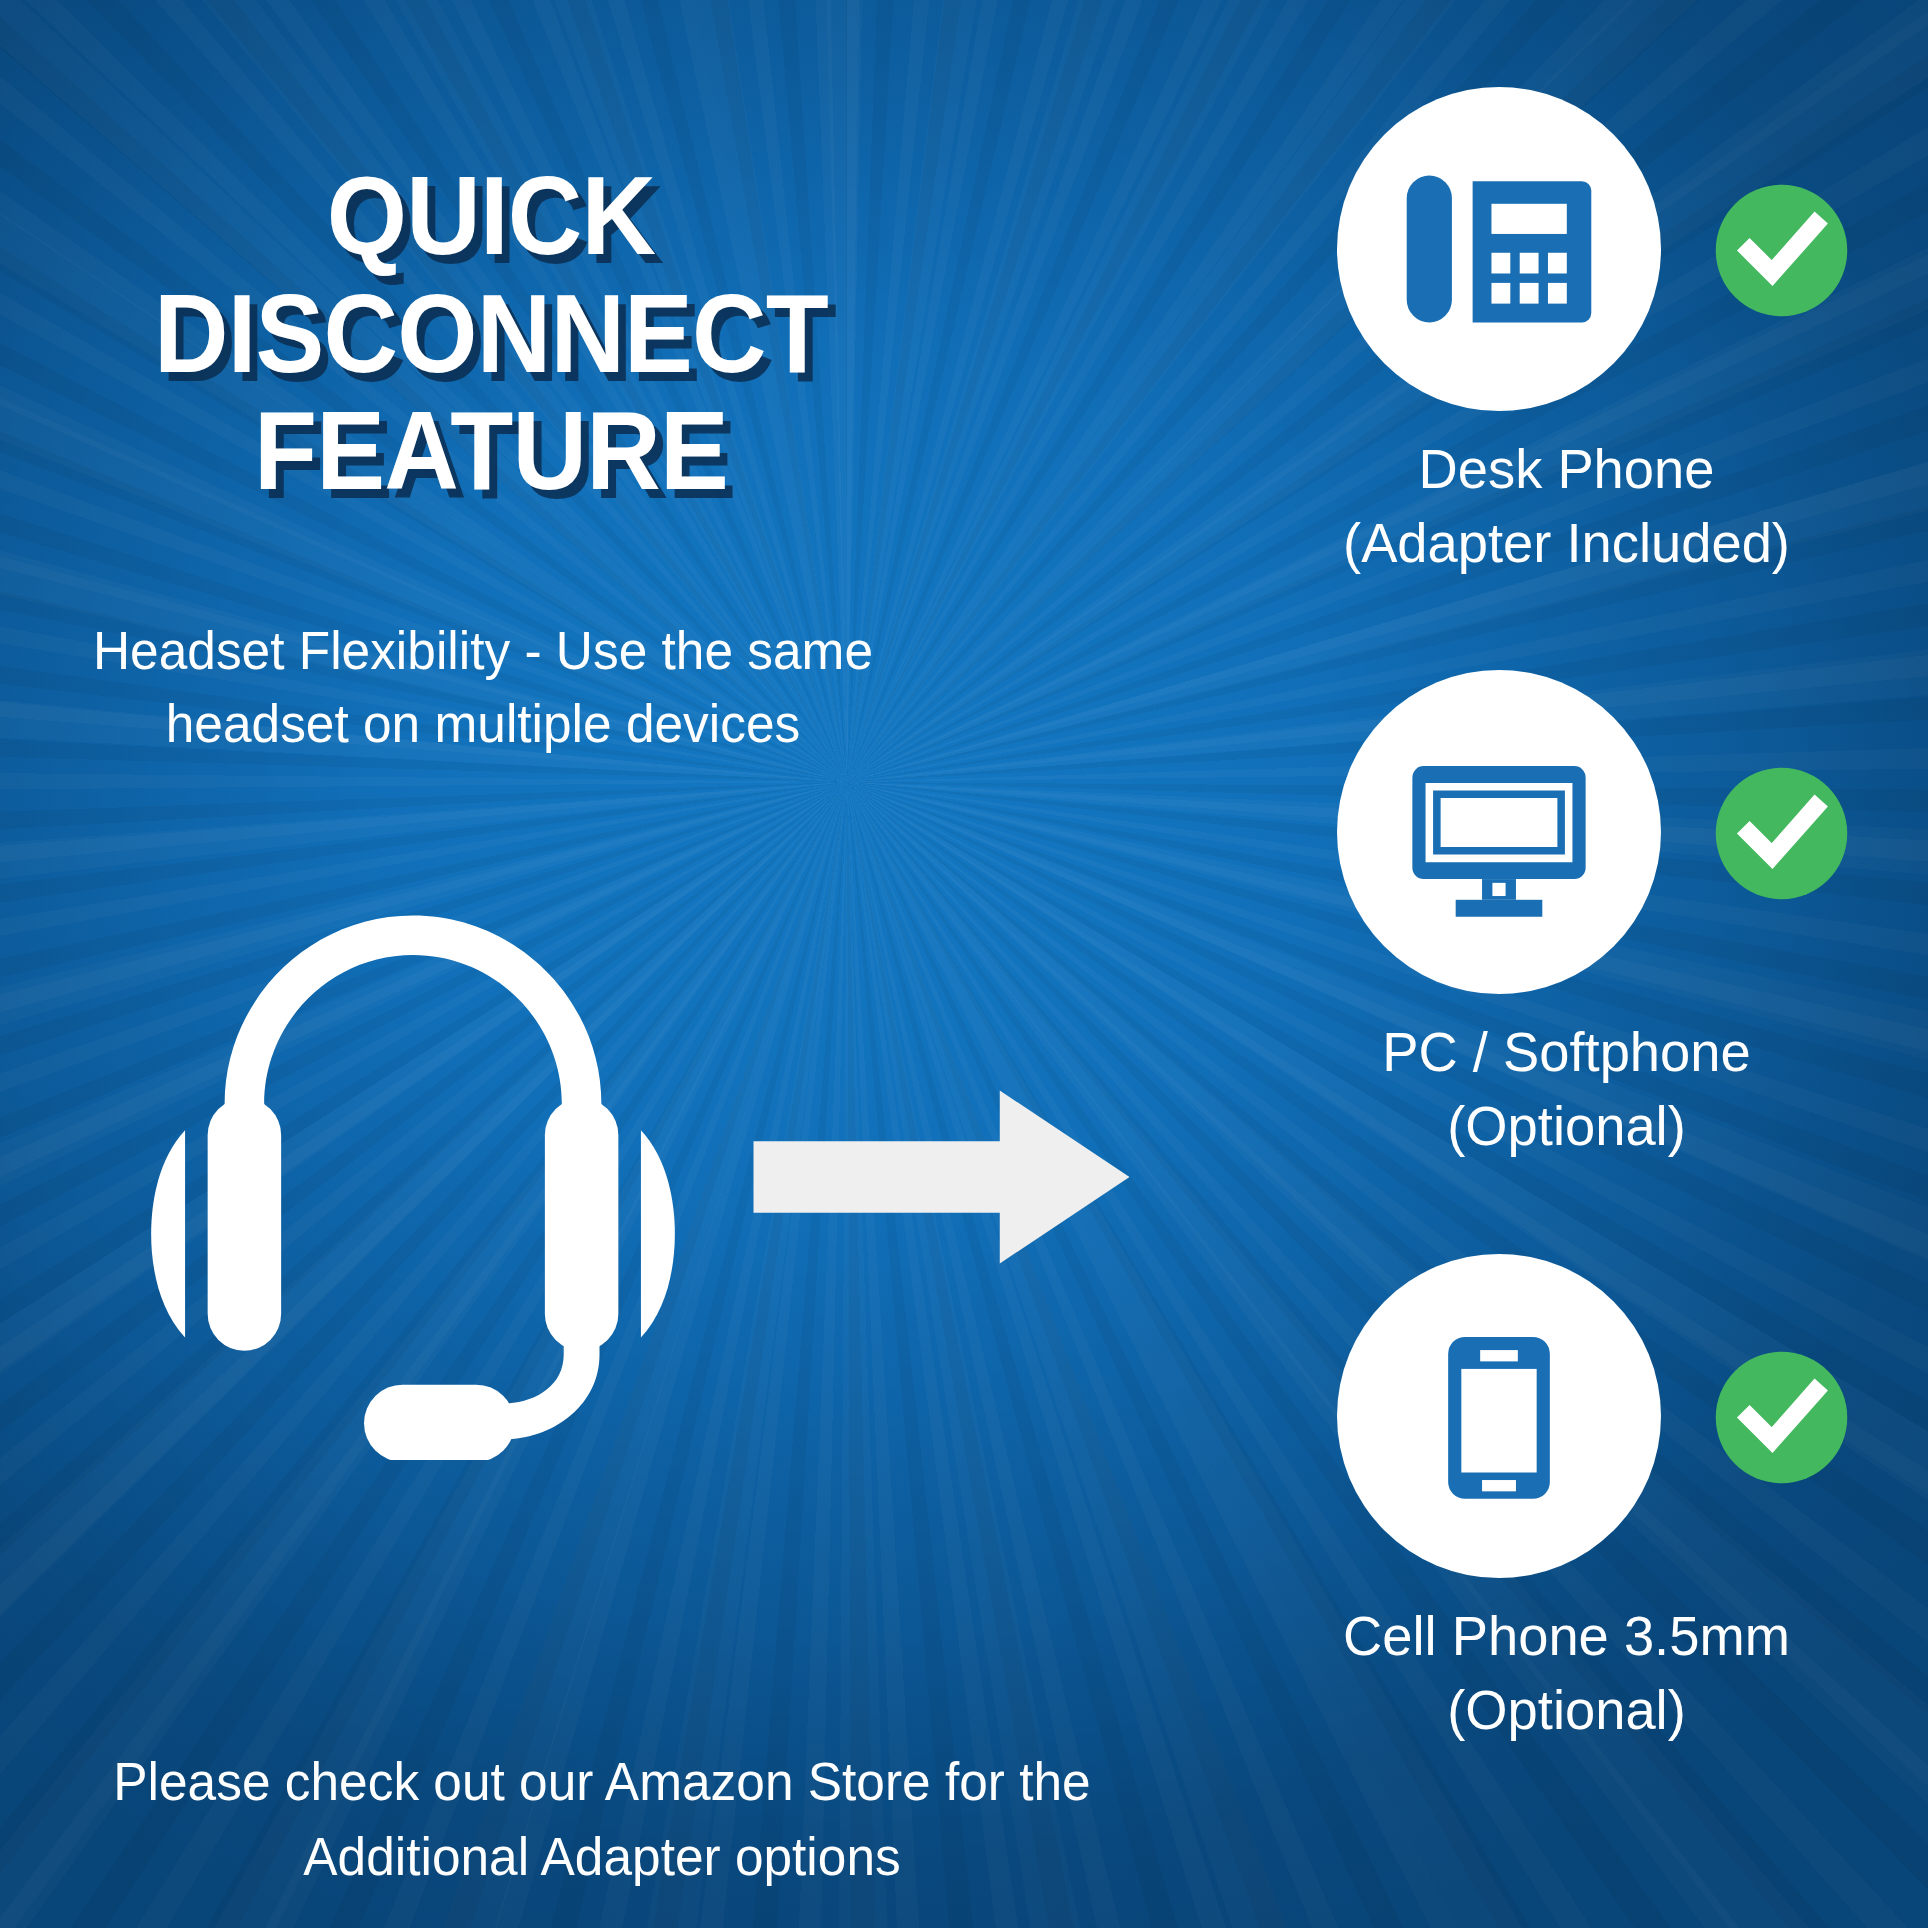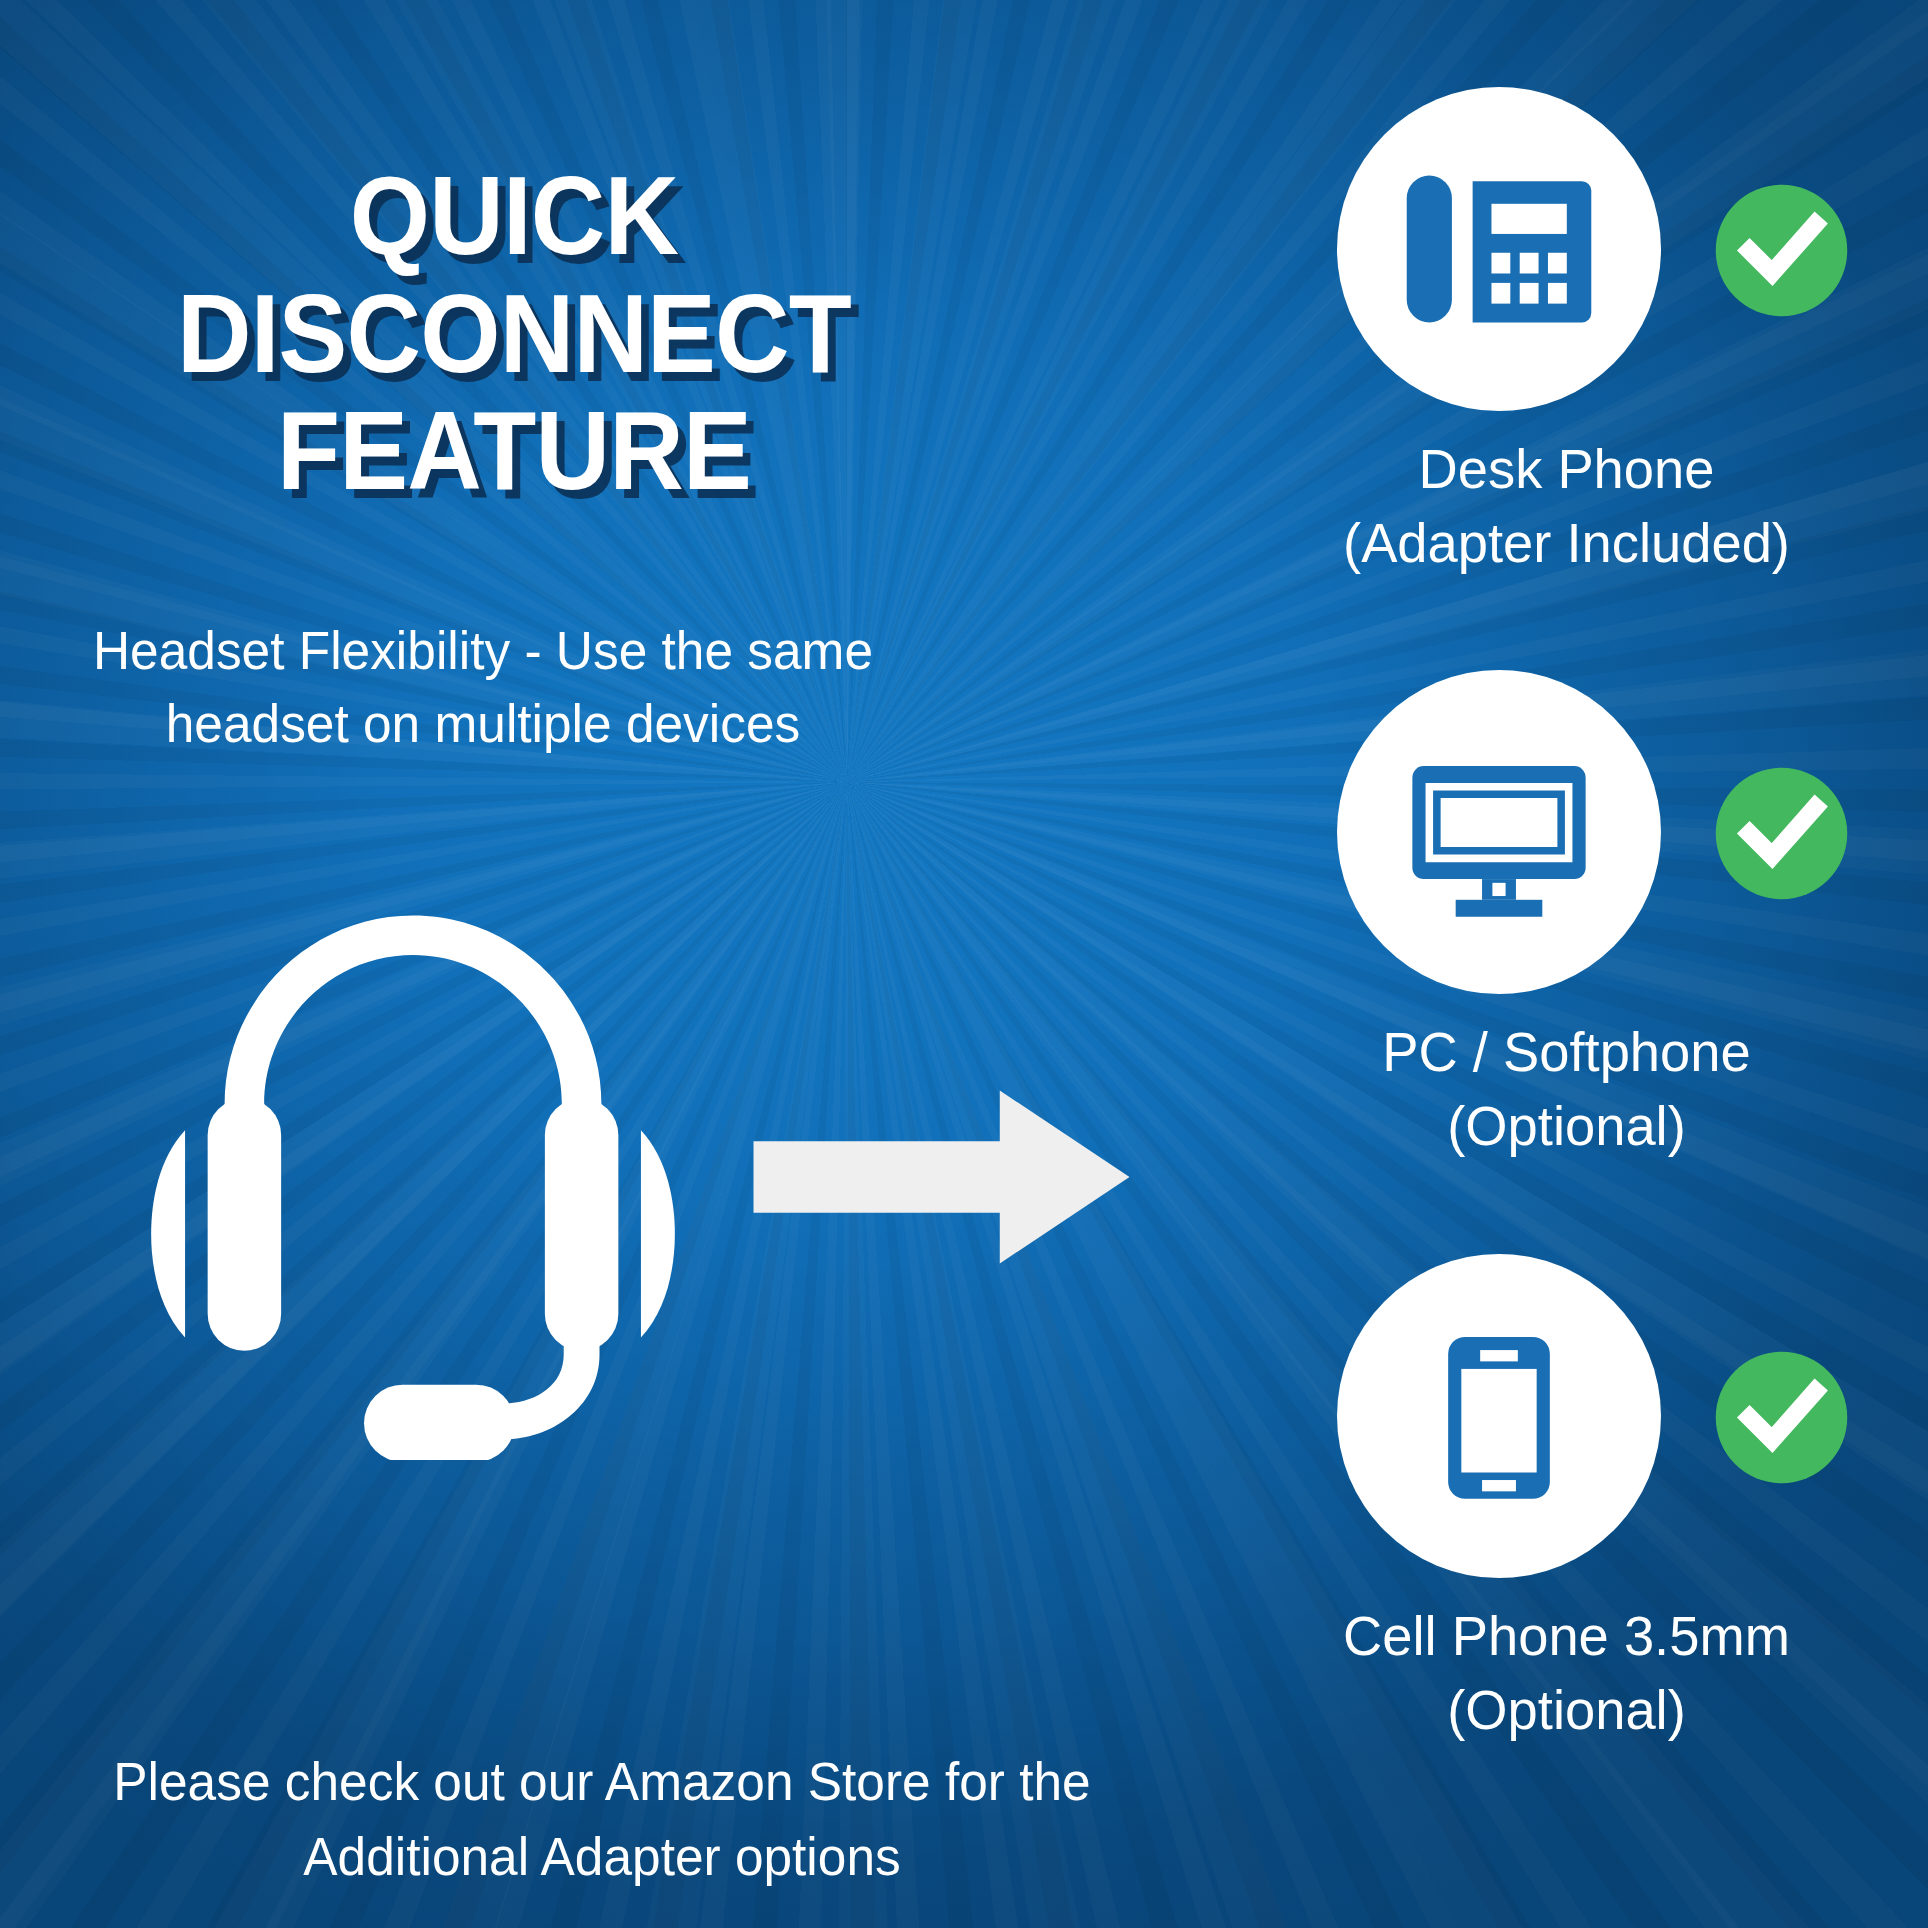--- a/index.html
+++ b/index.html
@@ -61,21 +61,21 @@
   .bg-vignette {
     position: absolute;
     inset: 0;
     background: radial-gradient(ellipse 1177px 1083px at 847px 782px,
       rgba(0,0,0,0) 40%, rgba(0,0,0,0.10) 78%, rgba(0,0,0,0.20) 100%);
   }
 
   
   .title-block {
     position: absolute;
-    left: 62px;
+    left: 39px;
     top: 158px;
     width: 904px;
     text-align: center;
   }
   .title-line {
     display: block;
     color: #ffffff;
     font-family: "Liberation Sans Narrow", "Liberation Sans", sans-serif;
     font-weight: 700;
     font-size: 111px;

